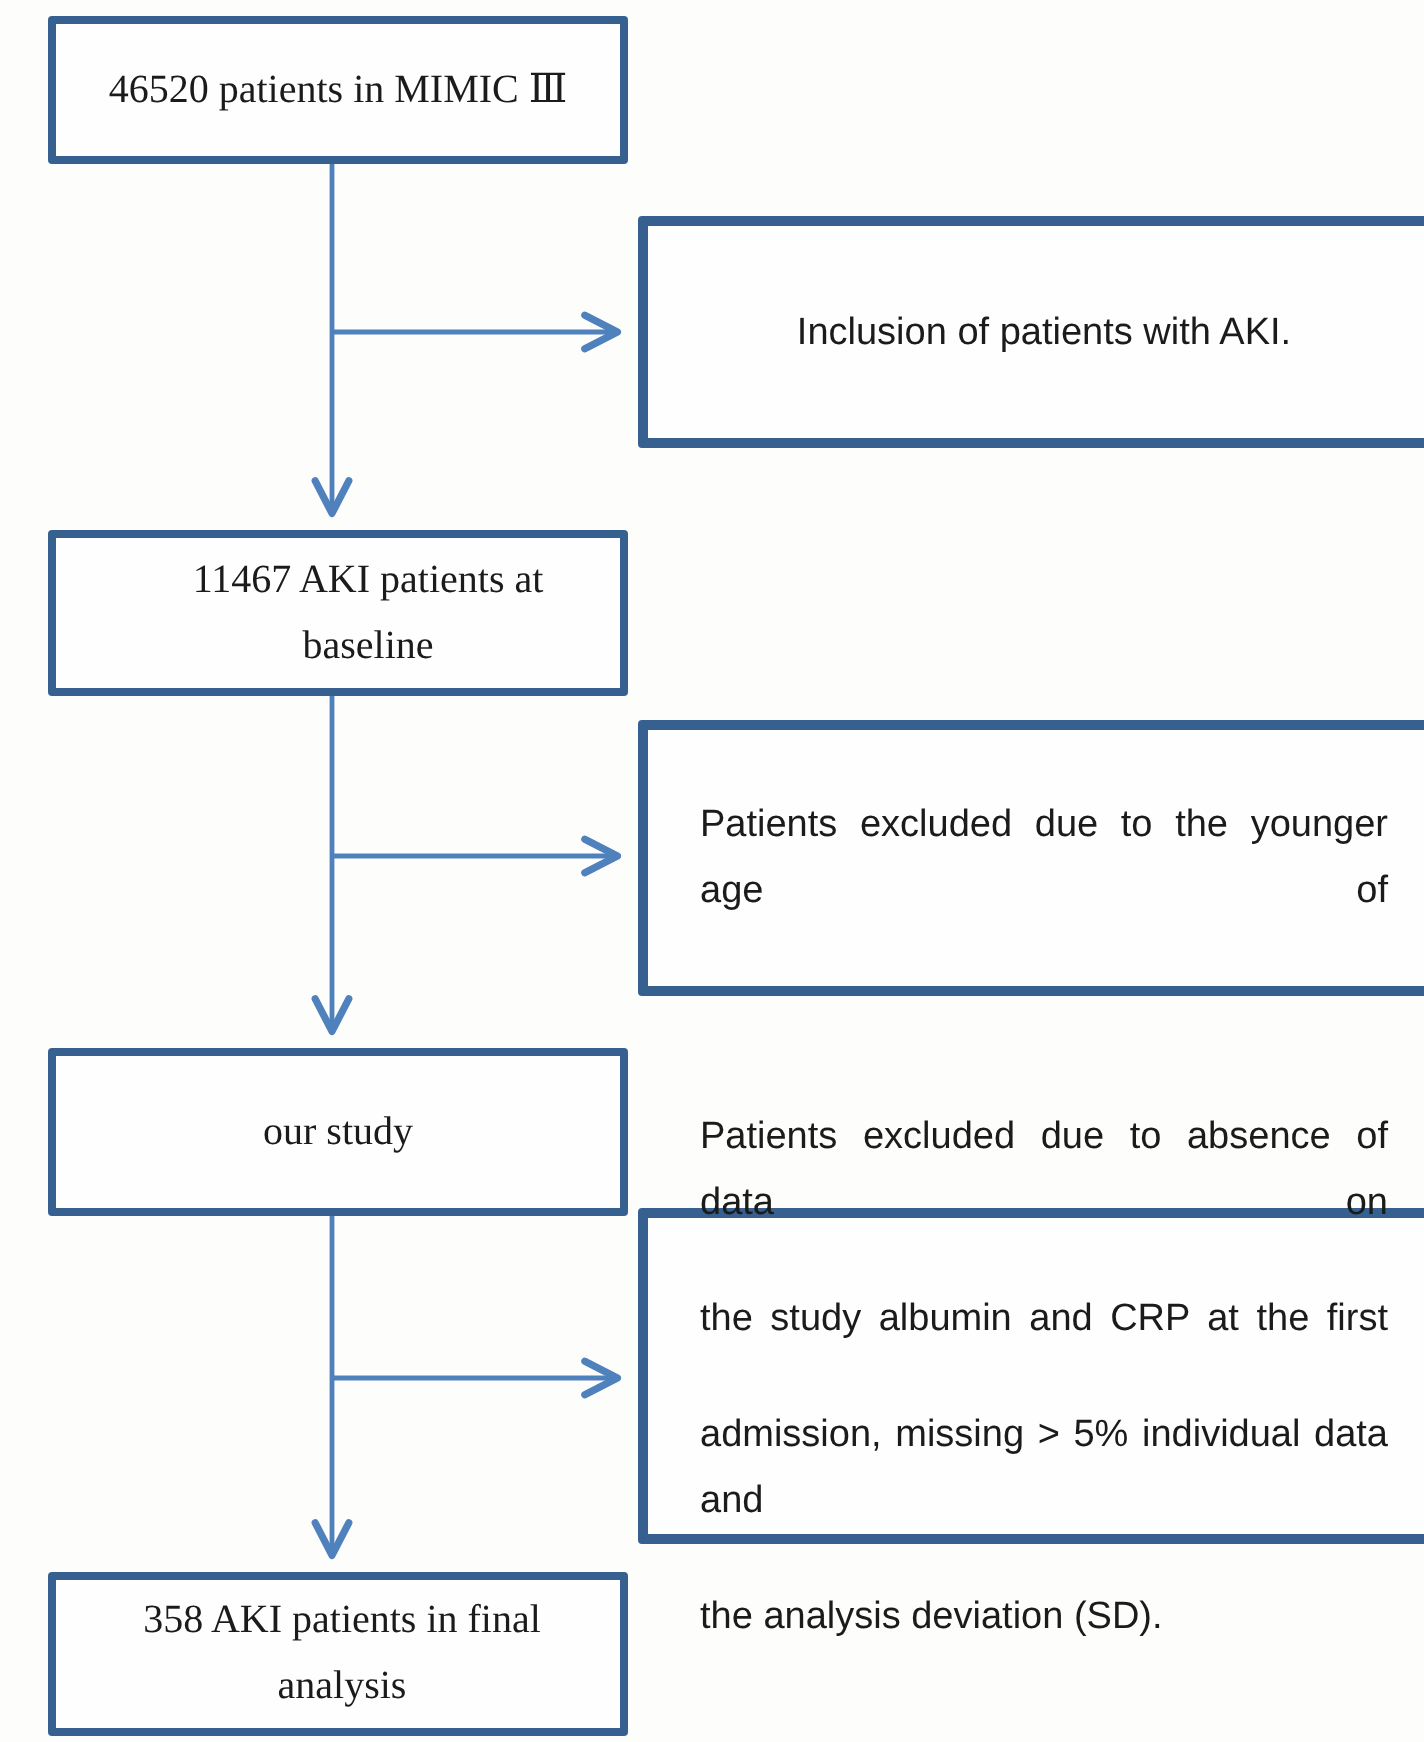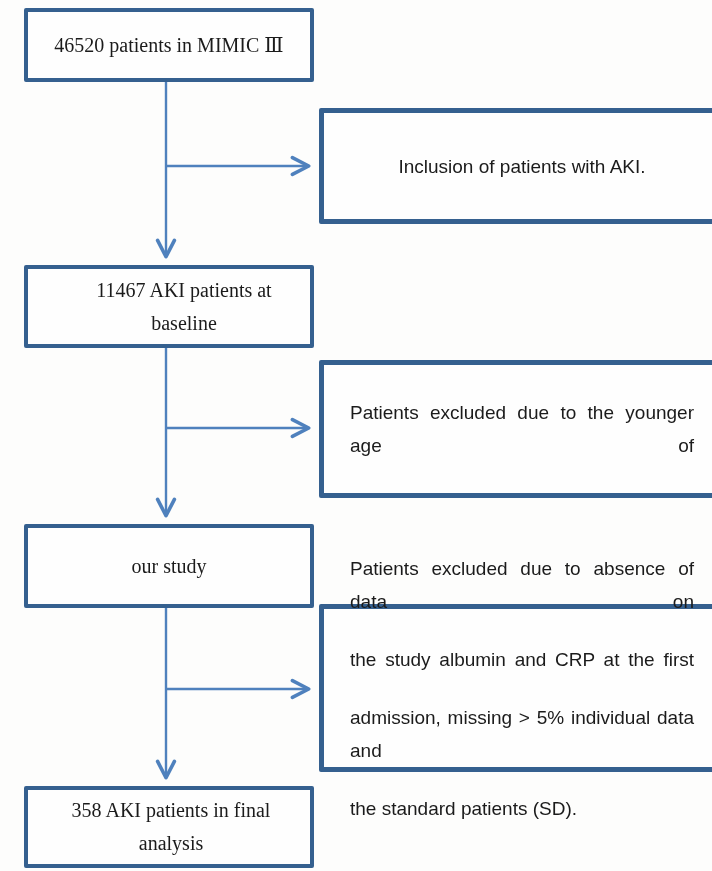--- a/index.html
+++ b/index.html
@@ -118,16 +118,16 @@
   </div>
 
   <div class="box side-box" id="box-s2">
     <span class="jline">Patients excluded due to the younger age of</span>
   </div>
 
   <div class="box side-box" id="box-s3">
     <span class="jline">Patients excluded due to absence of data on</span>
     <span class="jline">the study albumin and CRP at the first</span>
     <span class="jline">admission, missing &gt; 5% individual data and</span>
-    <span class="jlast">the standard patients (SD).</span>
+    <span class="jlast">the analysis deviation (SD).</span>
   </div>
 
 </div>
 
 </body></html>

